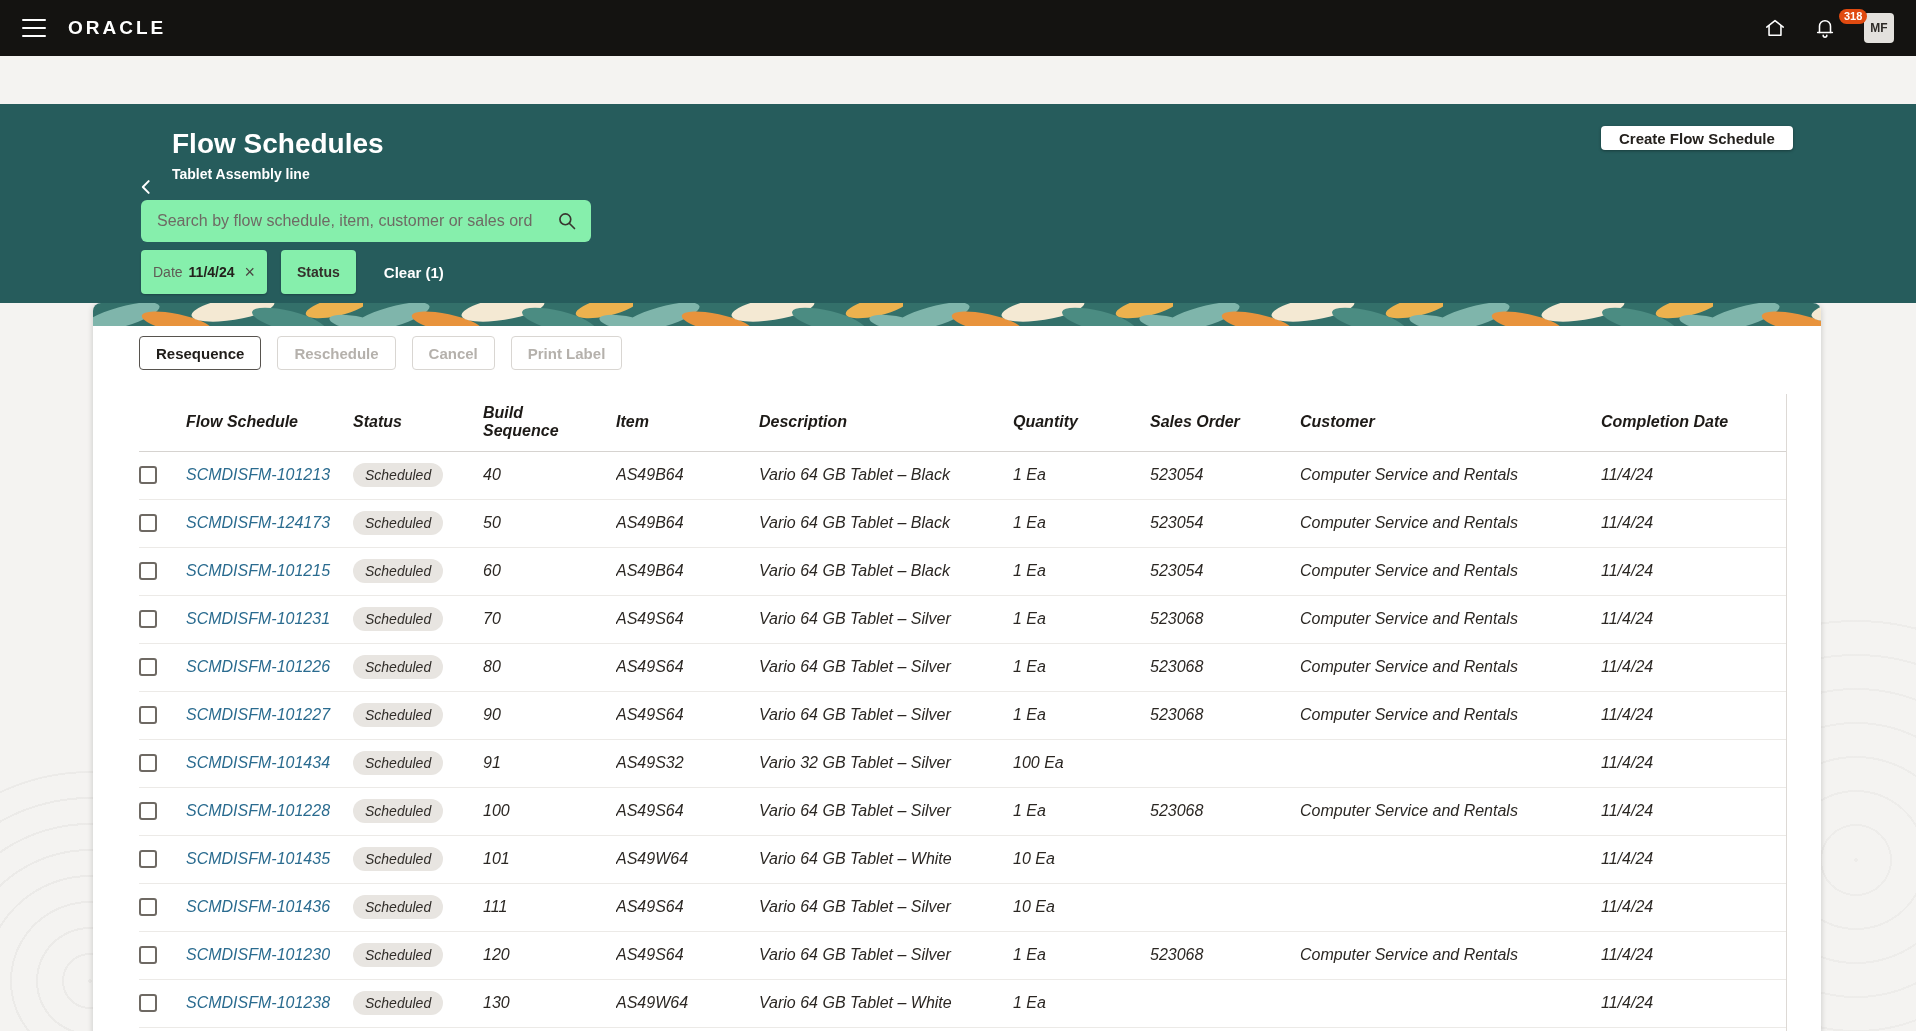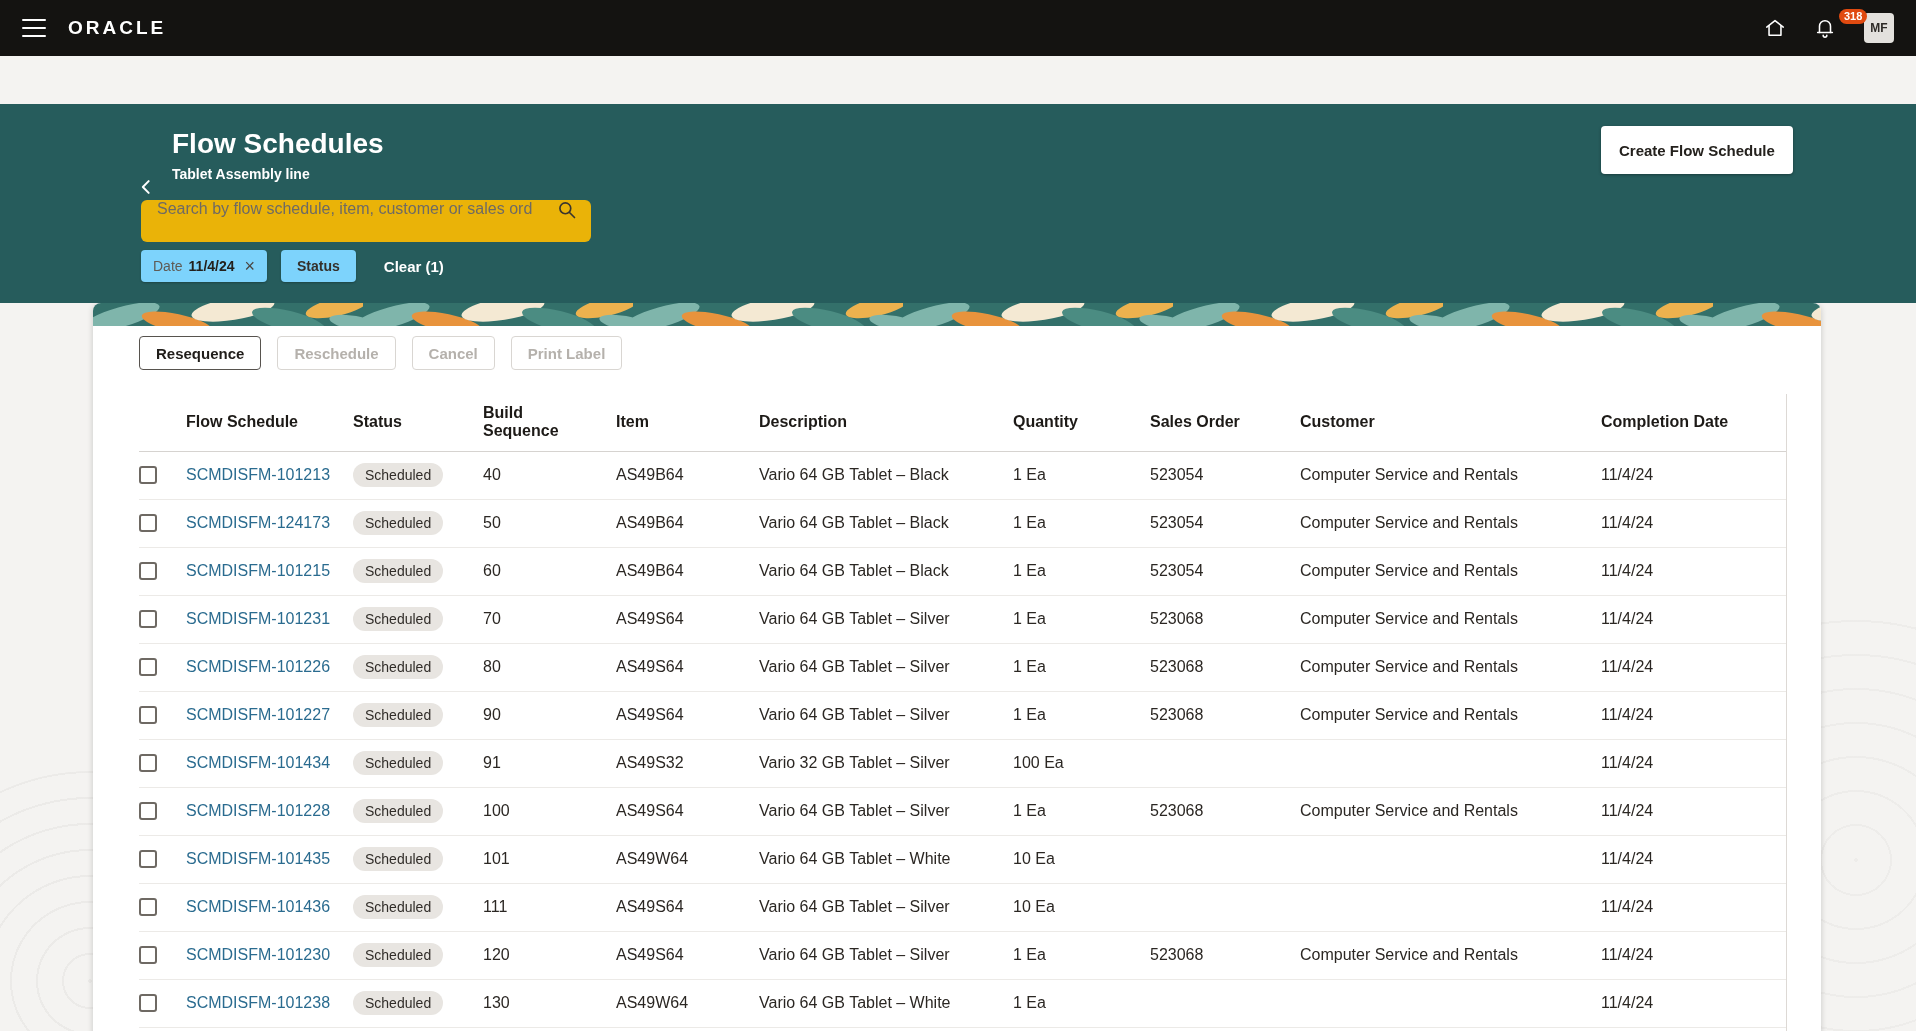--- a/index.html
+++ b/index.html
@@ -44,45 +44,45 @@
     color:#2e2b27; font-size:12px; font-weight:bold; cursor:pointer; border:none;
   }
 
   
   .page-header { position:relative; z-index:4; height:199px; background:#265c5c;margin-top:48px; }
   .back-btn { position:absolute; left:137px; top:83px; transform:translateY(-50%); background:none; border:none; cursor:pointer; display:flex; }
   .page-title { position:absolute; left:172px; top:24px; color:#fff; font-size:28px; font-weight:bold; }
   .page-subtitle { position:absolute; left:172px; top:62px; color:#fff; font-size:14px; font-weight:bold; }
   .search-box {
     position:absolute; left:141px; top:96px; width:450px; height:42px;
-    background:#eab308; border-radius:6px; display:flex; align-items:flex-start;
+    background:#86efac; border-radius:6px; display:flex; align-items:center;
   }
   .search-box input {
     flex:1; border:none; outline:none; background:transparent;
     font-family:"Liberation Sans", sans-serif; font-size:16px; color:#33302b;
     padding:0 8px 0 16px;
   }
   .search-box input::placeholder { color:#6e6a64; }
   .search-icon-btn { background:none; border:none; cursor:pointer; padding:0 14px 0 4px; display:flex; }
 
   .filters-row { position:absolute; left:141px; top:146px; display:flex; align-items:center; }
   .chip {
-    background:#7dd3fc; border-radius:4px; height:32px; display:inline-flex; align-items:center;
+    background:#86efac; border-radius:4px; height:44px; display:inline-flex; align-items:center;
     box-shadow:0 1px 2px rgba(0,0,0,0.25); font-size:14px; cursor:pointer; border:none;
     font-family:"Liberation Sans", sans-serif;
   }
   .chip-date { padding:0 8px 0 12px; gap:6px; margin-right:14px; }
   .chip-date .chip-label { color:#5f5b55; }
   .chip-date .chip-value { color:#23201c; font-weight:bold; }
   .chip-close { background:none; border:none; cursor:pointer; font-size:18px; color:#4a4642; line-height:1; padding:2px 4px; }
   .chip-status { padding:0 16px; color:#34302b; font-weight:600; }
   .clear-link { background:none; border:none; cursor:pointer; color:#fff; font-weight:bold; font-size:15px; margin-left:28px; font-family:"Liberation Sans", sans-serif; }
 
   .create-btn {
-    position:absolute; left:1601px; top:22px; height:48px; padding:0 18px;
+    position:absolute; left:1601px; top:22px; height:24px; padding:0 18px;
     background:#fff; border:none; border-radius:4px; cursor:pointer;
     font-family:"Liberation Sans", sans-serif; font-size:15px; font-weight:600; color:#24211d;
     box-shadow:0 1px 3px rgba(0,0,0,0.35);
   }
 
   
   .card {
     position:relative; z-index:2;
     margin-left:93px; width:1728px; min-height:790px;
     background:#fff; border-radius:8px 8px 0 0;
@@ -94,21 +94,21 @@
 
   .toolbar { margin:10px 0 0 46px; display:flex; gap:16px; }
   .btn {
     height:34px; padding:0 16px; background:#fff; border-radius:4px; cursor:pointer;
     font-family:"Liberation Sans", sans-serif; font-size:15px; font-weight:600;
   }
   .btn-enabled { border:1px solid #57534e; color:#201d1a; }
   .btn-disabled { border:1px solid #d9d6d2; color:#b5b1ac; cursor:default; }
 
   .table-wrap { margin:24px 34px 0 46px; position:relative; }
-  table { border-collapse:collapse; table-layout:fixed; width:1648px; }
+  table { border-collapse:collapse; table-layout:fixed; width:1648px;font-style:italic; }
   thead th {
     height:57px; text-align:left; vertical-align:middle;
     font-size:16px; font-weight:bold; color:#1d1a17;
     border-bottom:1px solid #d6d3d0; padding:0 12px 0 0;
   }
   .th-narrow span { display:inline-block; max-width:90px; line-height:1.15; }
   tbody td {
     height:48px; vertical-align:middle;
     font-size:16px; color:#2b2723;
     border-bottom:1px solid #eceae7; padding:0 12px 0 0;

